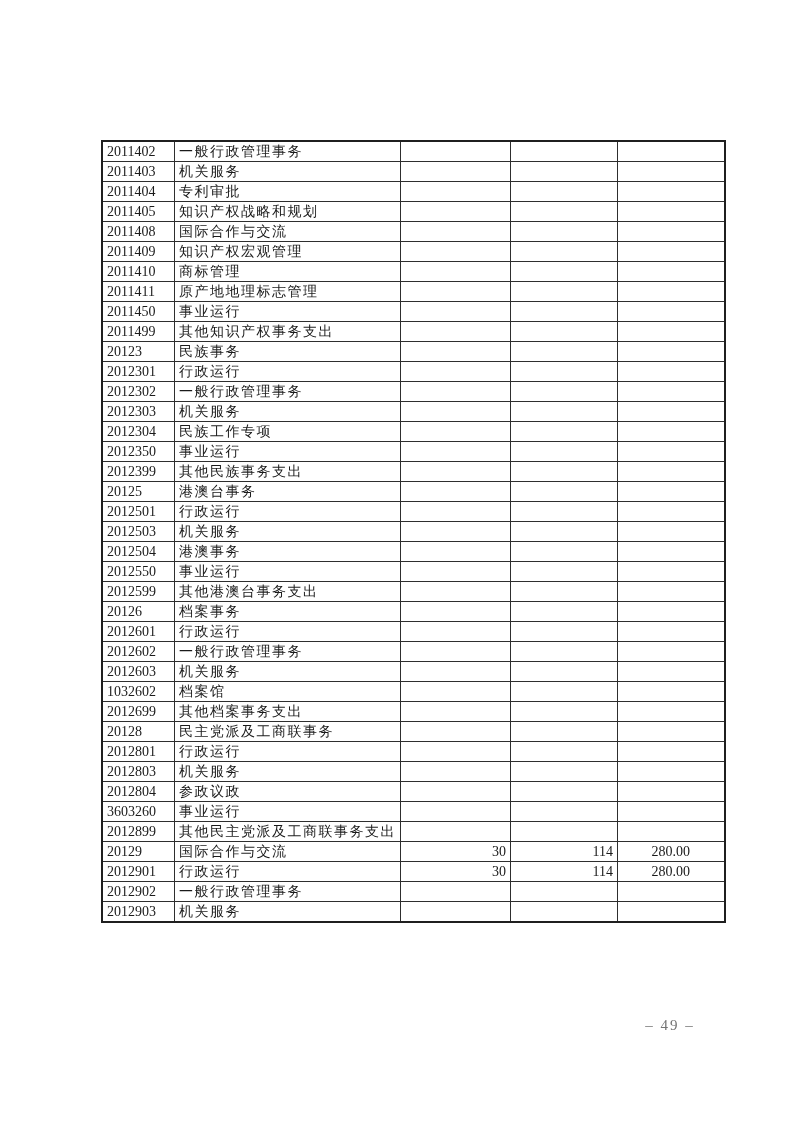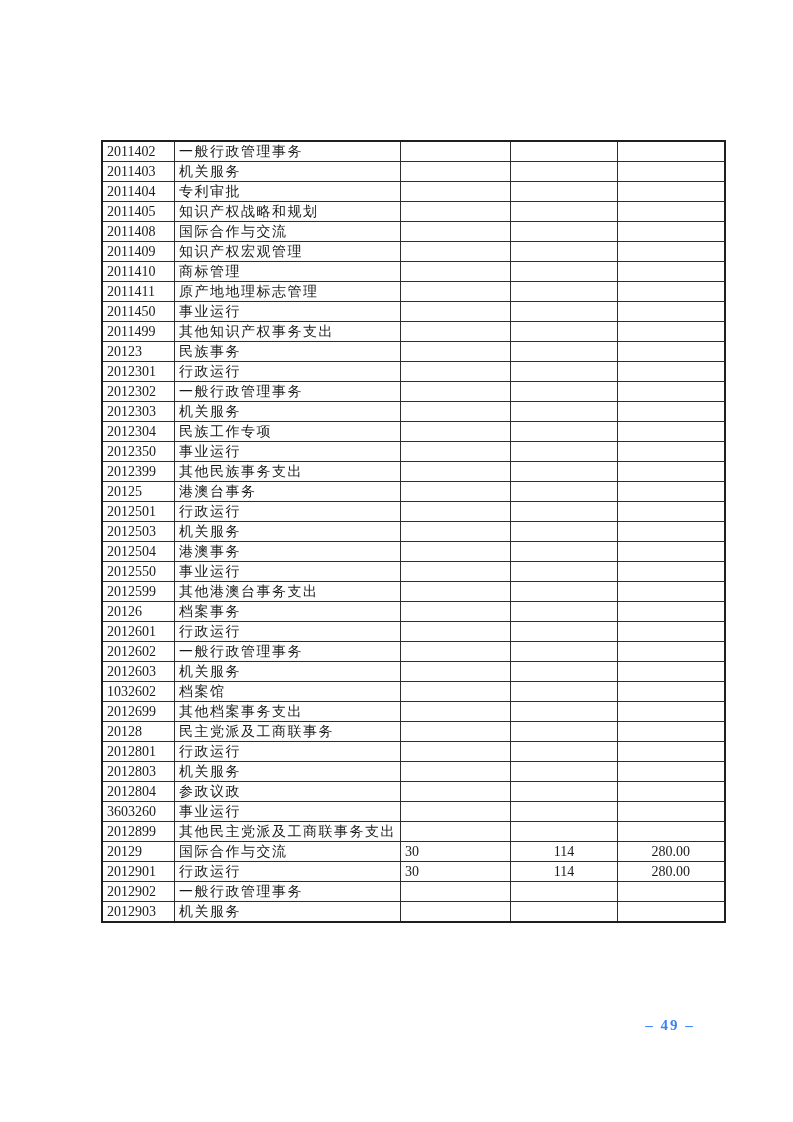--- a/index.html
+++ b/index.html
@@ -39,33 +39,32 @@
     width: 63px;
     text-align: left;
     padding-left: 3px;
   }
   .c-desc {
     width: 197px;
     text-align: left;
     padding-left: 6px;
     letter-spacing: 1.5px;
   }
-  .c-num1 { width: 100px; text-align: left; padding-right: 5px; }
-  .c-num2 { width: 97px;  text-align: center; padding-right: 5px; }
+  .c-num1 { width: 100px; text-align: right; padding-right: 5px; }
+  .c-num2 { width: 97px;  text-align: right; padding-right: 5px; }
   .c-num3 { width: 97px;  text-align: center; padding-right: 5px; }
   .page-number {
     position: absolute;
     left: 620px;
     top: 1017px;
     width: 100px;
     text-align: center;
     font-size: 15px;
     letter-spacing: 2px;
-    color: #3b82f6;
-    font-weight: bold;
+    color: #737373;
   }
 </style>
 </head>
 <body>
 
 <div class="page">
 
   <table class="budget-table">
     <colgroup>
       <col style="width:71px">

